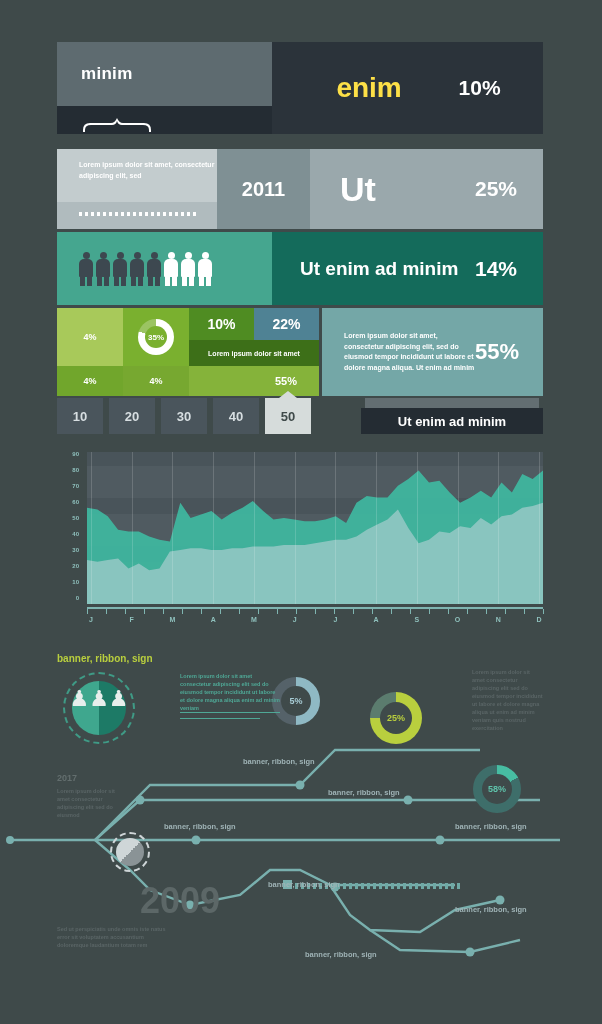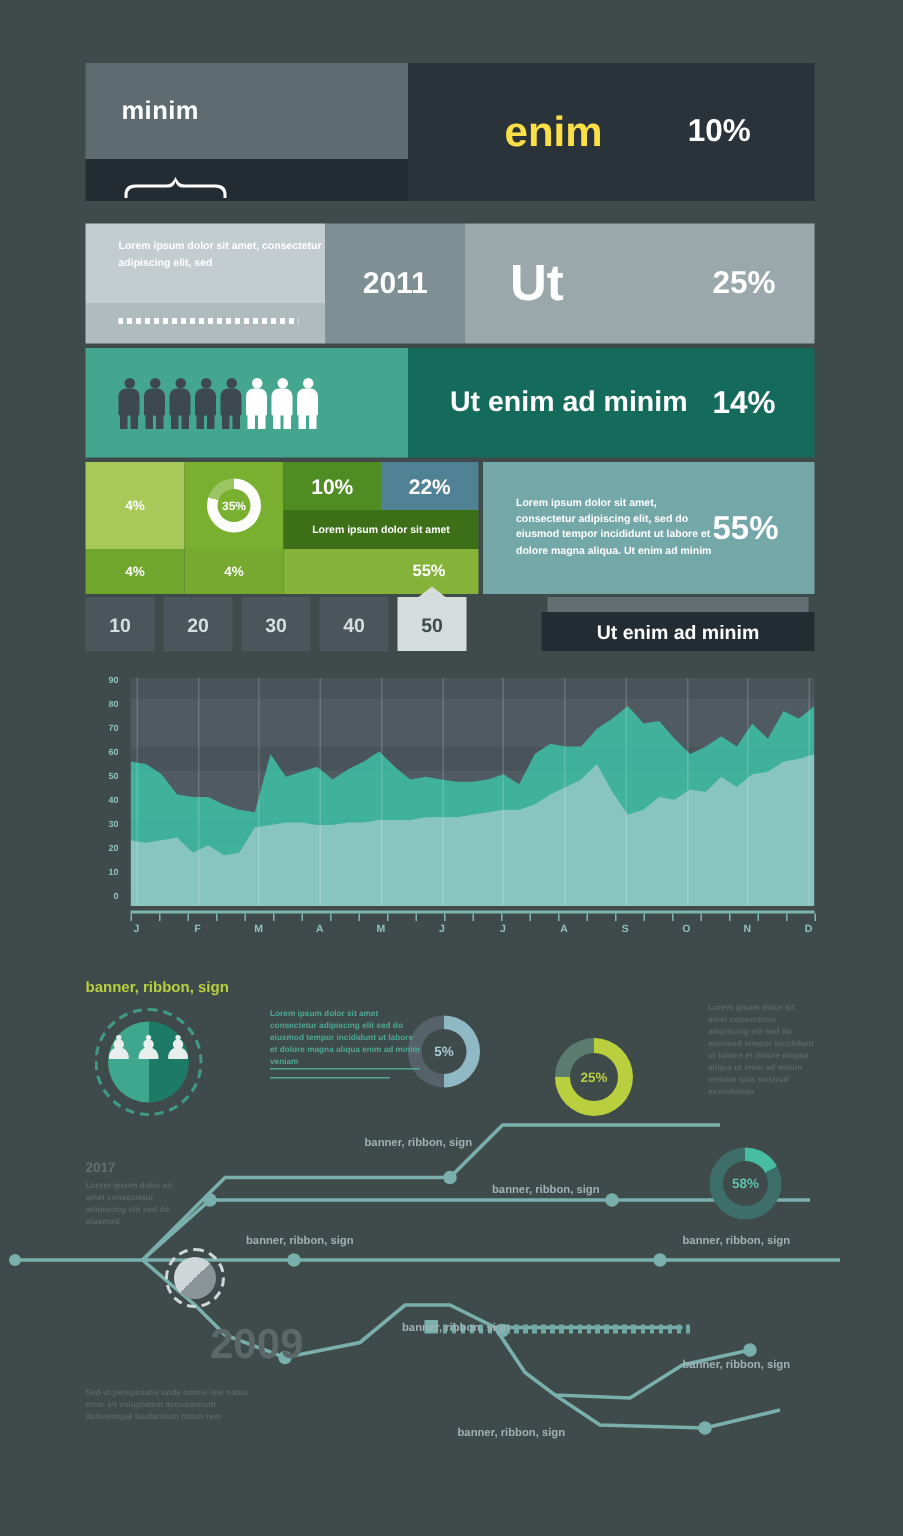--- a/index.html
+++ b/index.html
@@ -144,21 +144,21 @@
   .d17 span{color:#5fc3ab;font-size:9px;}
 
   .hatchcircle{position:absolute;left:110px;top:832px;width:40px;height:40px;border-radius:50%;
      border:2px dashed #cfd6d8;box-sizing:border-box;}
   .hatchcircle .in{position:absolute;left:4px;top:4px;width:28px;height:28px;border-radius:50%;
      background:linear-gradient(135deg,#cfd6d8 0 50%,#8a9396 50% 100%);}
 
   .flowlabel{position:absolute;color:#9fb3b6;font-size:7.5px;font-weight:bold;white-space:nowrap;}
   .yearlabel{position:absolute;color:#636e6e;font-weight:bold;}
   .y2010{left:57px;top:773px;font-size:9px;}
-  .y2009{left:140px;top:880px;font-size:28px;color:#5c6767;}
+  .y2009{left:140px;top:880px;font-size:36px;color:#5c6767;}
 
   .fakepara{position:absolute;font-size:5.5px;line-height:8px;font-weight:bold;}
   .fp-teal{color:#4fa896;}
   .fp-gray{color:#5a6566;}
   .fp-greenline{position:absolute;height:1px;background:#4fa896;}
 
   .dashbar{position:absolute;height:6px;
      background:repeating-linear-gradient(to right,#6fa9a5 0 3px,transparent 3px 6px);}
 
   

